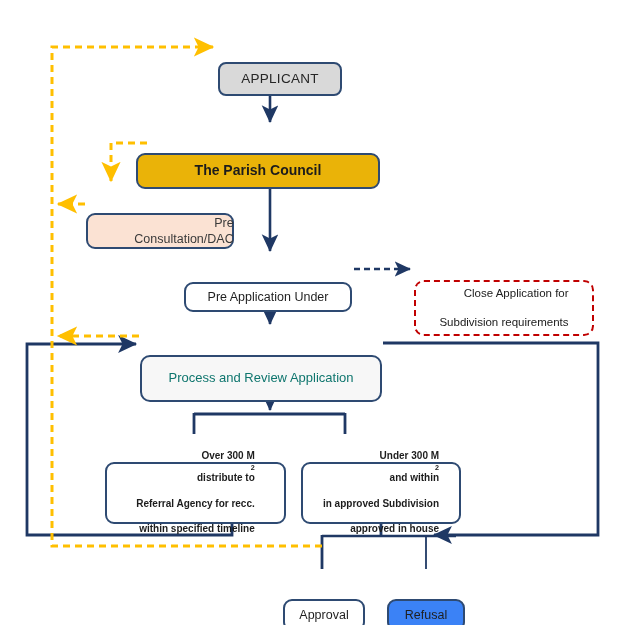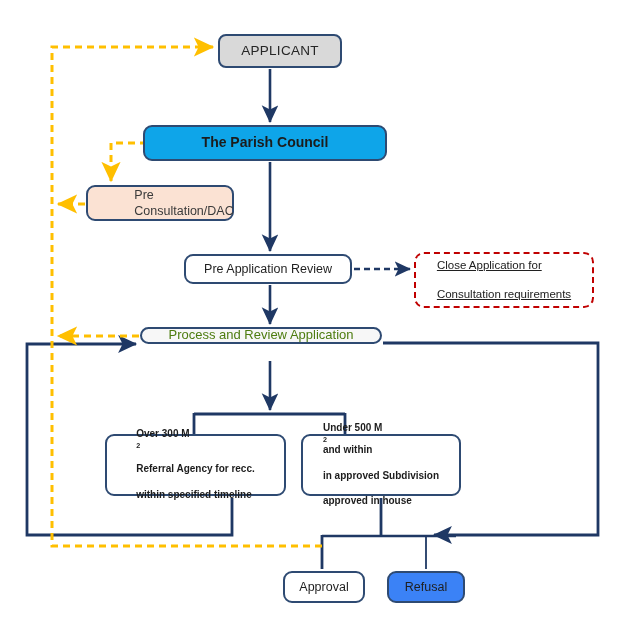--- a/index.html
+++ b/index.html
@@ -24,47 +24,48 @@
     top: 0;
     width: 642px;
     height: 625px;
   }
   .node {
     position: absolute;
     box-sizing: border-box;
     display: flex;
     align-items: center;
     justify-content: center;
-    text-align: left;
+    text-align: right;
     border: 2px solid #2e4a72;
     border-radius: 9px;
     background: #ffffff;
     color: #1a1a1a;
     z-index: 3;
+    margin-top: 28px;
   }
   .node span {
     display: block;
     line-height: 1.28;
     padding: 0 4px;
   }
 
   
   .n-applicant {
     left: 218px; top: 34px; width: 124px; height: 34px;
     background: #d9d9d9;
     border-radius: 8px;
     font-size: 13.5px;
     letter-spacing: 0.3px;
     color: #262626;
   }
 
   
   .n-parish {
-    left: 143px; top: 125px; width: 244px; height: 36px;
-    background: #0ea5e9;
+    left: 136px; top: 125px; width: 244px; height: 36px;
+    background: #eab308;
     font-size: 14px;
     font-weight: bold;
     color: #1c1c1c;
   }
 
   
   .n-preconsult {
     left: 86px; top: 185px; width: 148px; height: 36px;
     background: #fbe2d3;
     font-size: 12.5px;
@@ -82,29 +83,28 @@
 
   
   .n-close {
     left: 414px; top: 252px; width: 180px; height: 56px;
     background: #ffffff;
     border: 2px dashed #c00000;
     border-radius: 10px;
     font-size: 11.5px;
     color: #202020;
     line-height: 1.35;
-    text-decoration: underline;
   }
 
   
   .n-process {
-    left: 140px; top: 327px; width: 242px; height: 17px;
+    left: 140px; top: 327px; width: 242px; height: 47px;
     background: #f7f7f7;
     font-size: 13px;
-    color: #4d7c0f;
+    color: #0f766e;
     border-radius: 10px;
   }
 
   
   .n-over300 {
     left: 105px; top: 434px; width: 181px; height: 62px;
     background: #ffffff;
     font-size: 10px;
     font-weight: bold;
     color: #1c1c1c;
@@ -194,45 +194,45 @@
 
   <div class="node n-parish">
     <span>The Parish Council</span>
   </div>
 
   <div class="node n-preconsult">
     <span>Pre Consultation/DAC</span>
   </div>
 
   <div class="node n-prereview">
-    <span>Pre Application Review</span>
+    <span>Pre Application Under</span>
   </div>
 
   <div class="node n-close">
     <span>
       <span>Close Application for</span><br>
-      <span>Consultation requirements</span>
+      <span>Subdivision requirements</span>
     </span>
   </div>
 
   <div class="node n-process">
     <span>Process and Review Application</span>
   </div>
 
   <div class="node n-over300">
     <span>
-      <span>Over 300 M</span><span class="sup">2</span><br>
+      <span>Over 300 M</span><span class="sup">2</span><span> distribute to</span><br>
       <span>Referral Agency for recc.</span><br>
       <span>within specified timeline</span>
     </span>
   </div>
 
   <div class="node n-under300">
     <span>
-      <span>Under 500 M</span><span class="sup">2</span><span> and within</span><br>
+      <span>Under 300 M</span><span class="sup">2</span><span> and within</span><br>
       <span>in approved Subdivision</span><br>
       <span>approved in house</span>
     </span>
   </div>
 
   <div class="node n-approval">
     <span>Approval</span>
   </div>
 
   <div class="node n-refusal">

